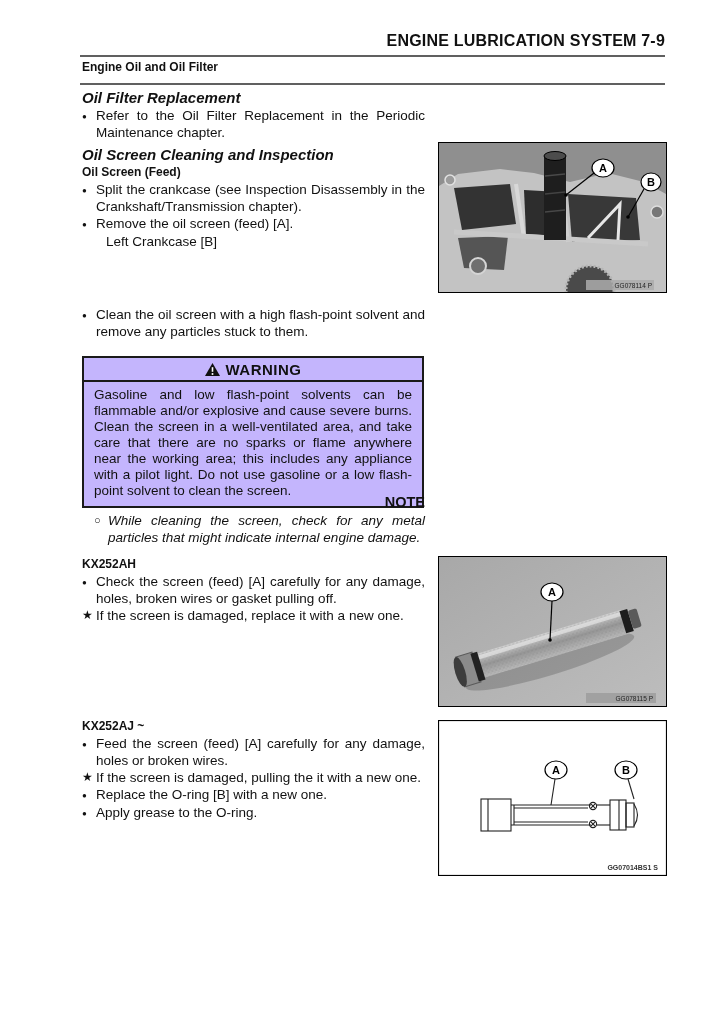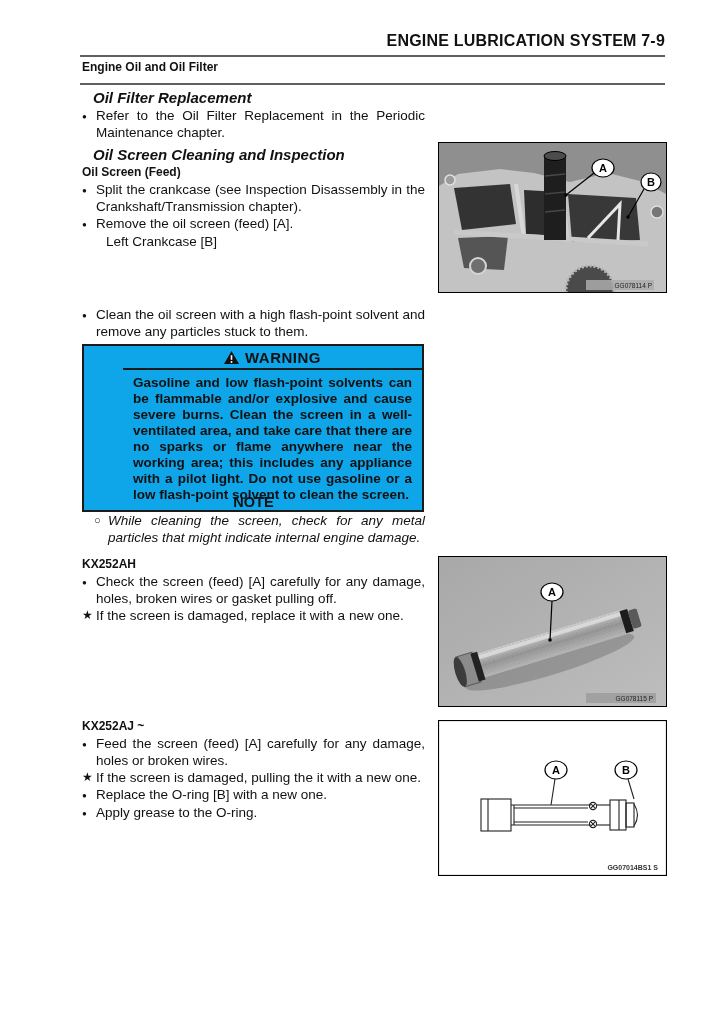--- a/index.html
+++ b/index.html
@@ -15,47 +15,47 @@
     left:80px; top:32px; width:585px; text-align:right;
     font-size:16px; font-weight:bold; letter-spacing:0.2px;
   }
   .rule { left:80px; width:585px; height:2px; background:#606060; }
   .rule-top { top:55px; }
   .rule-sub { top:83px; }
   .section-title { left:82px; top:60px; font-size:12px; font-weight:bold; }
 
   
   .tcol { left:82px; width:343px; }
-  .h-italic { font-size:15px; font-weight:bold; font-style:italic; line-height:18px;margin-left:11px; }
+  .h-italic { font-size:15px; font-weight:bold; font-style:italic; line-height:18px; }
   .h-sub { font-size:12px; font-weight:bold; line-height:17px; }
   .body-text { font-size:13.5px; line-height:17px; }
   .jt { text-align:justify; }
   .li { display:flex; }
   .li .marker { flex:0 0 14px; font-size:13.5px; line-height:17px; }
   .li .marker.dot  { font-size:8px;  line-height:17px; padding-top:1px; }
   .li .marker.star { font-size:12px; line-height:17px; }
   .li .marker.circ { font-size:11px; line-height:17px; font-style:normal; }
   .li .li-text { flex:1 1 auto; }
   .subline { padding-left:24px; }
 
   
   .warning-box {
-    left:82px; top:344px; width:342px; border:2px solid #1a1a1a; background:#0ea5e9;padding-left:39px;
+    left:82px; top:356px; width:342px; border:2px solid #1a1a1a; background:#c4b5fd;
   }
   .warning-head {
     display:flex; align-items:center; justify-content:center; gap:6px;
     padding:3px 0 2px 0; border-bottom:2px solid #1a1a1a;
   }
   .warning-head .wtitle { font-size:15px; font-weight:bold; letter-spacing:0.5px; }
   .warning-body {
-    padding:5px 10px 7px 10px; font-size:13.5px; font-weight:bold; line-height:16px;
-  }
-
-  
-  .note-label { text-align:center; font-size:14.5px; font-weight:bold; line-height:17px; }
+    padding:5px 10px 7px 10px; font-size:13.5px; font-weight:normal; line-height:16px;
+  }
+
+  
+  .note-label { text-align:right; font-size:14.5px; font-weight:bold; line-height:17px; }
   .note-item { font-style:italic; padding-left:12px; margin-top:1px; }
 
   
   .fig { left:438px; width:229px; }
   .fig svg { display:block; }
 </style>
 </head>
 <body>
 
 <div class="page">

